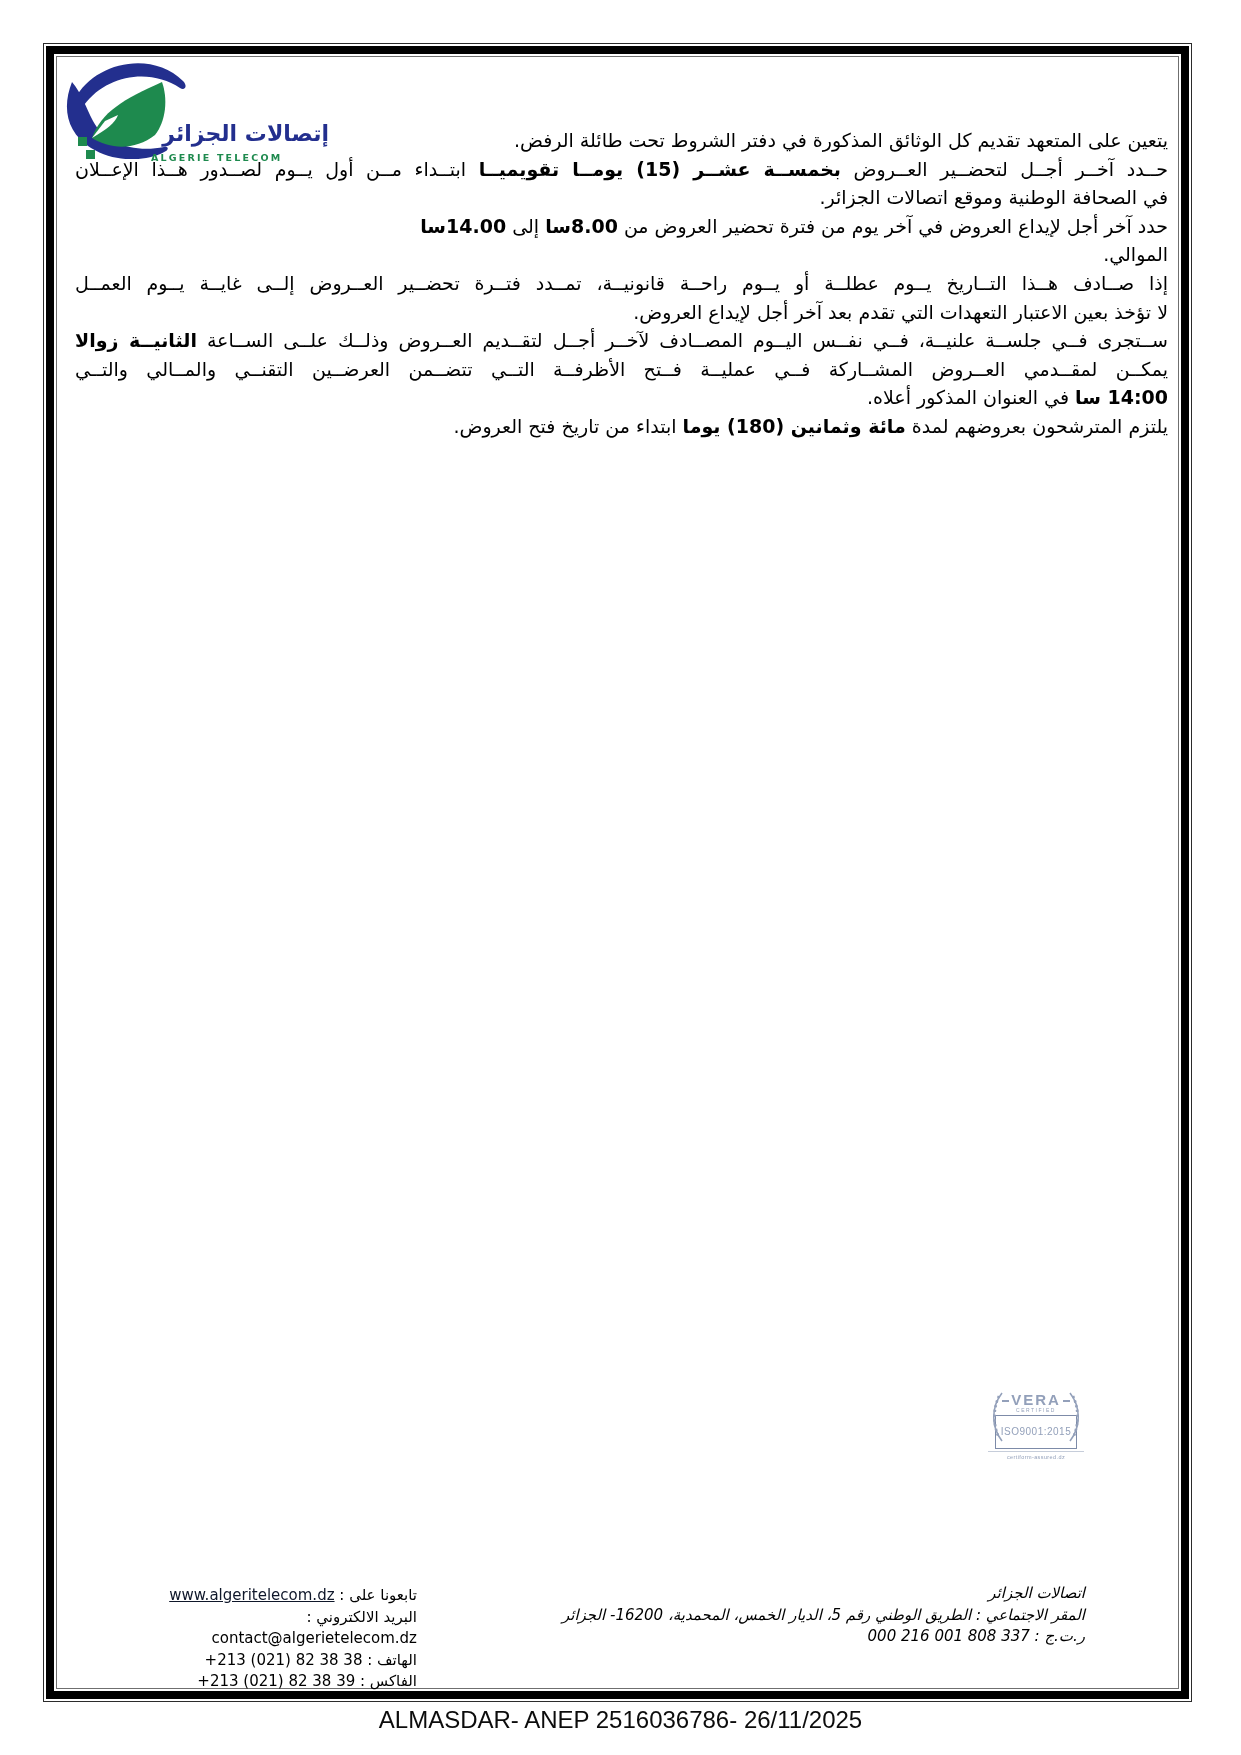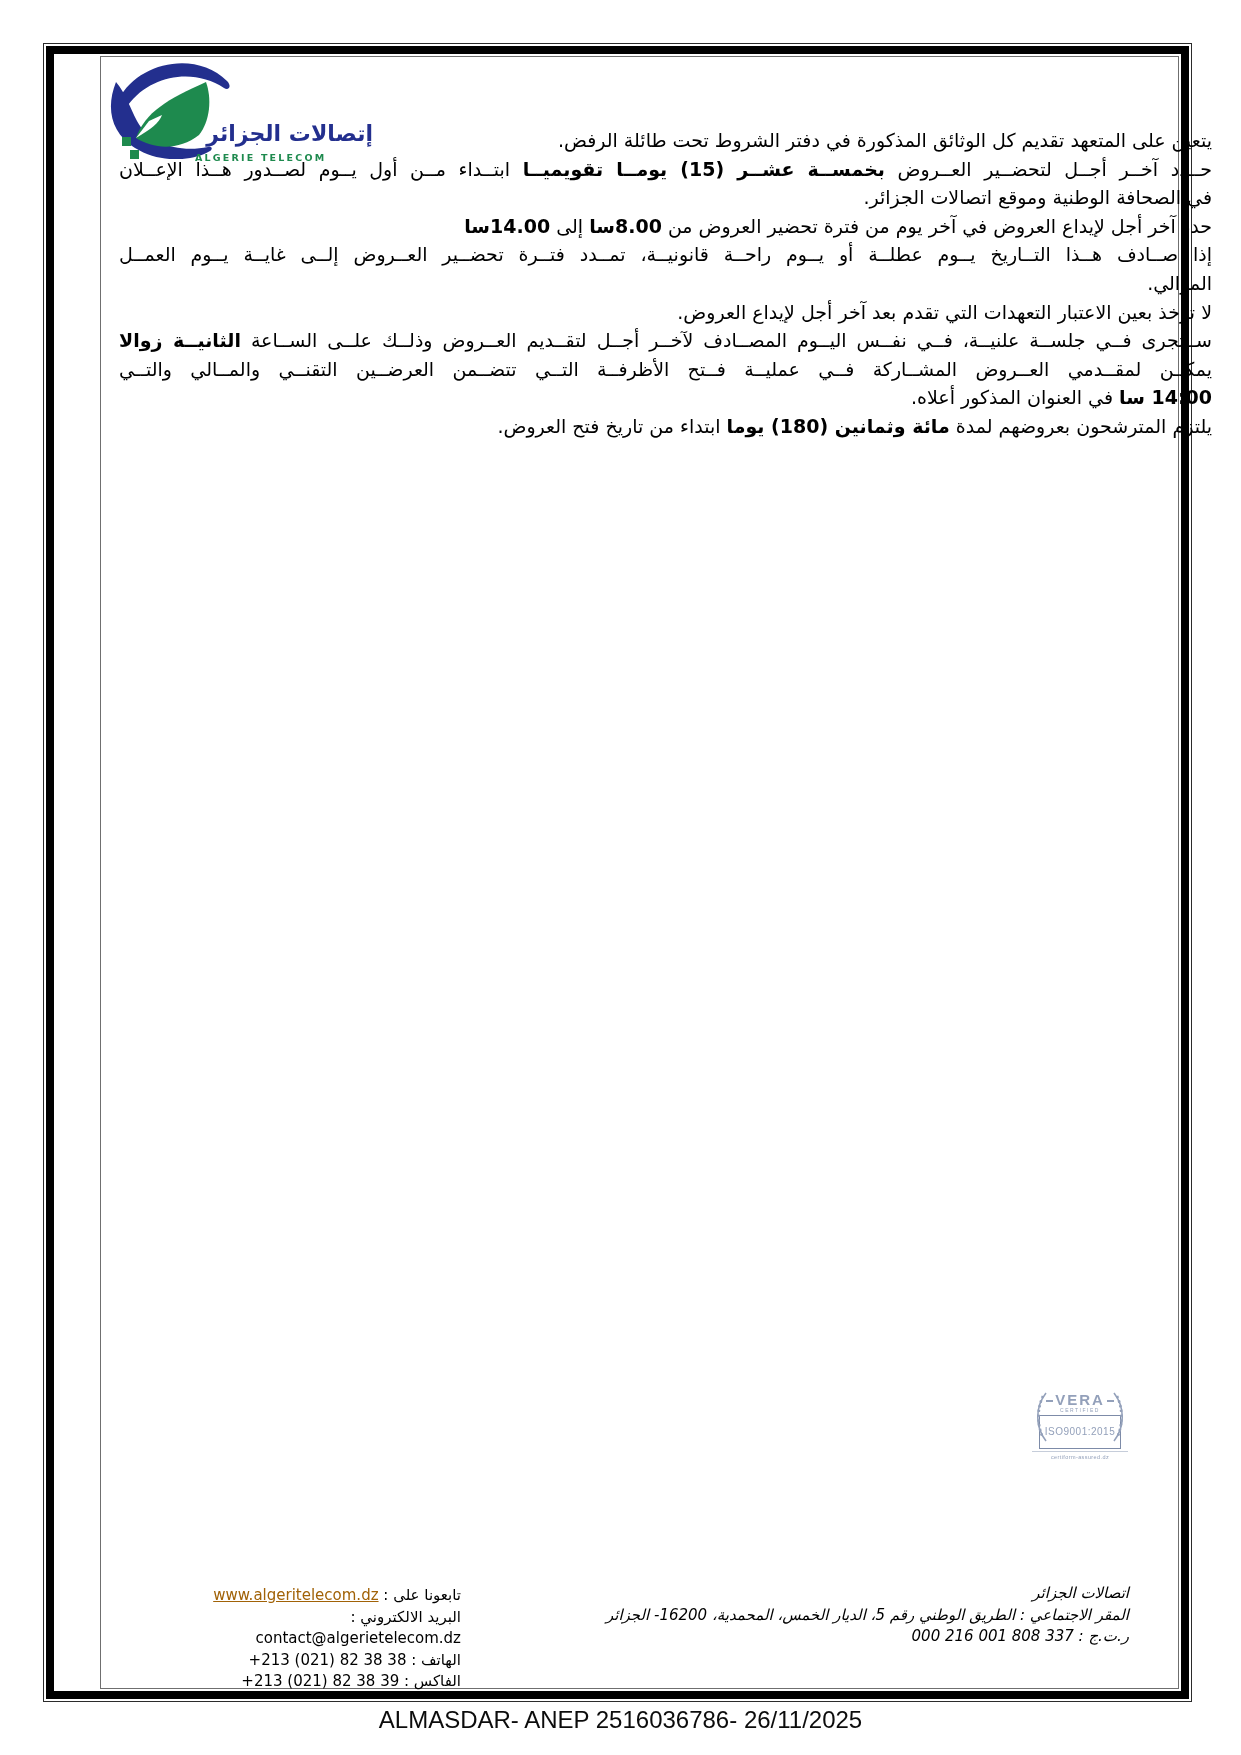--- a/index.html
+++ b/index.html
@@ -6,21 +6,21 @@
   body{
     width:1241px;height:1755px;position:relative;background:#ffffff;
     font-family:"DejaVu Sans",sans-serif;color:#000;overflow:hidden;
   }
   
   .frame-outer{
     position:absolute;left:43px;top:43px;width:1149px;height:1659px;
     box-sizing:border-box;border:1px solid #2b2b2b;padding:2px;
   }
   .frame-thick{box-sizing:border-box;height:100%;border:8px solid #000;padding:2px;}
-  .frame-inner{box-sizing:border-box;height:100%;border:1px solid #6f6f6f;position:relative;margin-left:44px;}
+  .frame-inner{box-sizing:border-box;height:100%;border:1px solid #6f6f6f;position:relative;}
 
   
   .logo{position:absolute;left:4px;top:-4px;width:280px;height:118px;}
   .logo svg.swoosh{position:absolute;left:0;top:2px;}
   .logo .sq{position:absolute;width:9px;height:9px;}
   .logo .sq1{left:17px;top:84px;}
   .logo .sq2{left:25px;top:97px;}
   .logo .ar{
     position:absolute;left:88px;top:68px;width:180px;
     direction:rtl;font-size:22px;font-weight:bold;letter-spacing:0px;
@@ -58,21 +58,21 @@
   .stamp .url{font-size:5.5px;letter-spacing:.4px;line-height:8px;border-top:1px solid #c6cdda;margin-top:2px;padding-top:1px;}
 
   
   .footer-col{
     position:absolute;direction:rtl;text-align:right;
     font-size:15px;line-height:21.5px;font-family:"DejaVu Sans",sans-serif;
   }
   .footer-left{left:108px;top:1528px;width:252px;}
   .footer-right{left:503px;top:1526px;width:525px;font-style:italic;}
   .frow .val{unicode-bidi:isolate;}
-  .flink{color:#a16207;text-decoration:underline;cursor:pointer;}
+  .flink{color:#0f172a;text-decoration:underline;cursor:pointer;}
 
   .anep{
     position:absolute;left:0;top:1706px;width:1241px;text-align:center;
     font-family:"Liberation Sans",sans-serif;font-size:24px;color:#0c0c0c;
   }
 </style>
 </head>
 <body>
 
 <div class="frame-outer">
@@ -90,22 +90,22 @@
         <span class="sq sq2" style="background: rgb(30, 138, 78);"></span>
         <div class="ar" style="color: rgb(35, 47, 142);">إتصالات الجزائر</div>
         <div class="en" style="color: rgb(30, 138, 78);">ALGERIE TELECOM</div>
       </div>
 
       <div class="bodytext">
           <div class="bline right"><span>يتعين على المتعهد تقديم كل الوثائق المذكورة في دفتر الشروط تحت طائلة الرفض.</span></div>
           <div class="bline justify"><span>حــدد آخــر أجــل لتحضــير العــروض </span><b>بخمســة عشــر (15) يومــا تقويميــا</b><span> ابتــداء مــن أول يــوم لصــدور هــذا الإعــلان</span></div>
           <div class="bline right"><span>في الصحافة الوطنية وموقع اتصالات الجزائر.</span></div>
           <div class="bline right"><span>حدد آخر أجل لإيداع العروض في آخر يوم من فترة تحضير العروض من </span><b>8.00سا</b><span> إلى </span><b>14.00سا</b></div>
+          <div class="bline right"><span>الموالي.</span></div>
           <div class="bline justify"><span>إذا صــادف هــذا التــاريخ يــوم عطلــة أو يــوم راحــة قانونيــة، تمــدد فتــرة تحضــير العــروض إلــى غايــة يــوم العمــل</span></div>
-          <div class="bline right"><span>الموالي.</span></div>
           <div class="bline right"><span>لا تؤخذ بعين الاعتبار التعهدات التي تقدم بعد آخر أجل لإيداع العروض.</span></div>
           <div class="bline justify"><span>ســتجرى فــي جلســة علنيــة، فــي نفــس اليــوم المصــادف لآخــر أجــل لتقــديم العــروض وذلــك علــى الســاعة </span><b>الثانيــة زوالا</b></div>
           <div class="bline justify"><span>يمكــن لمقــدمي العــروض المشــاركة فــي عمليــة فــتح الأظرفــة التــي تتضــمن العرضــين التقنــي والمــالي والتــي</span></div>
           <div class="bline right"><b>14:00 سا</b><span> في العنوان المذكور أعلاه.</span></div>
           <div class="bline right"><span>يلتزم المترشحون بعروضهم لمدة </span><b>مائة وثمانين (180) يوما</b><span> ابتداء من تاريخ فتح العروض.</span></div>
         </div>
 
       <div class="stamp" style="color: rgb(147, 160, 186);">
         <svg class="laurel l" width="16" height="52" viewBox="0 0 16 52">
           <path d="M14,2 C3,16 3,36 14,50" fill="none" stroke="#93a0ba" stroke-width="1.6"></path>

